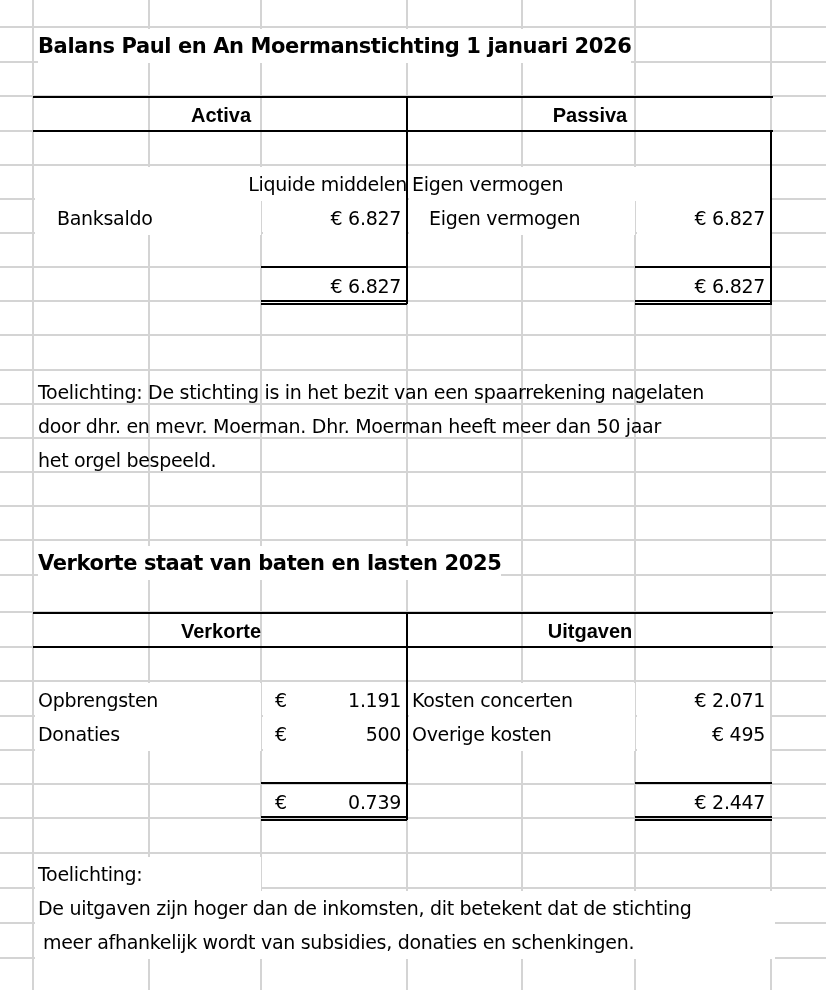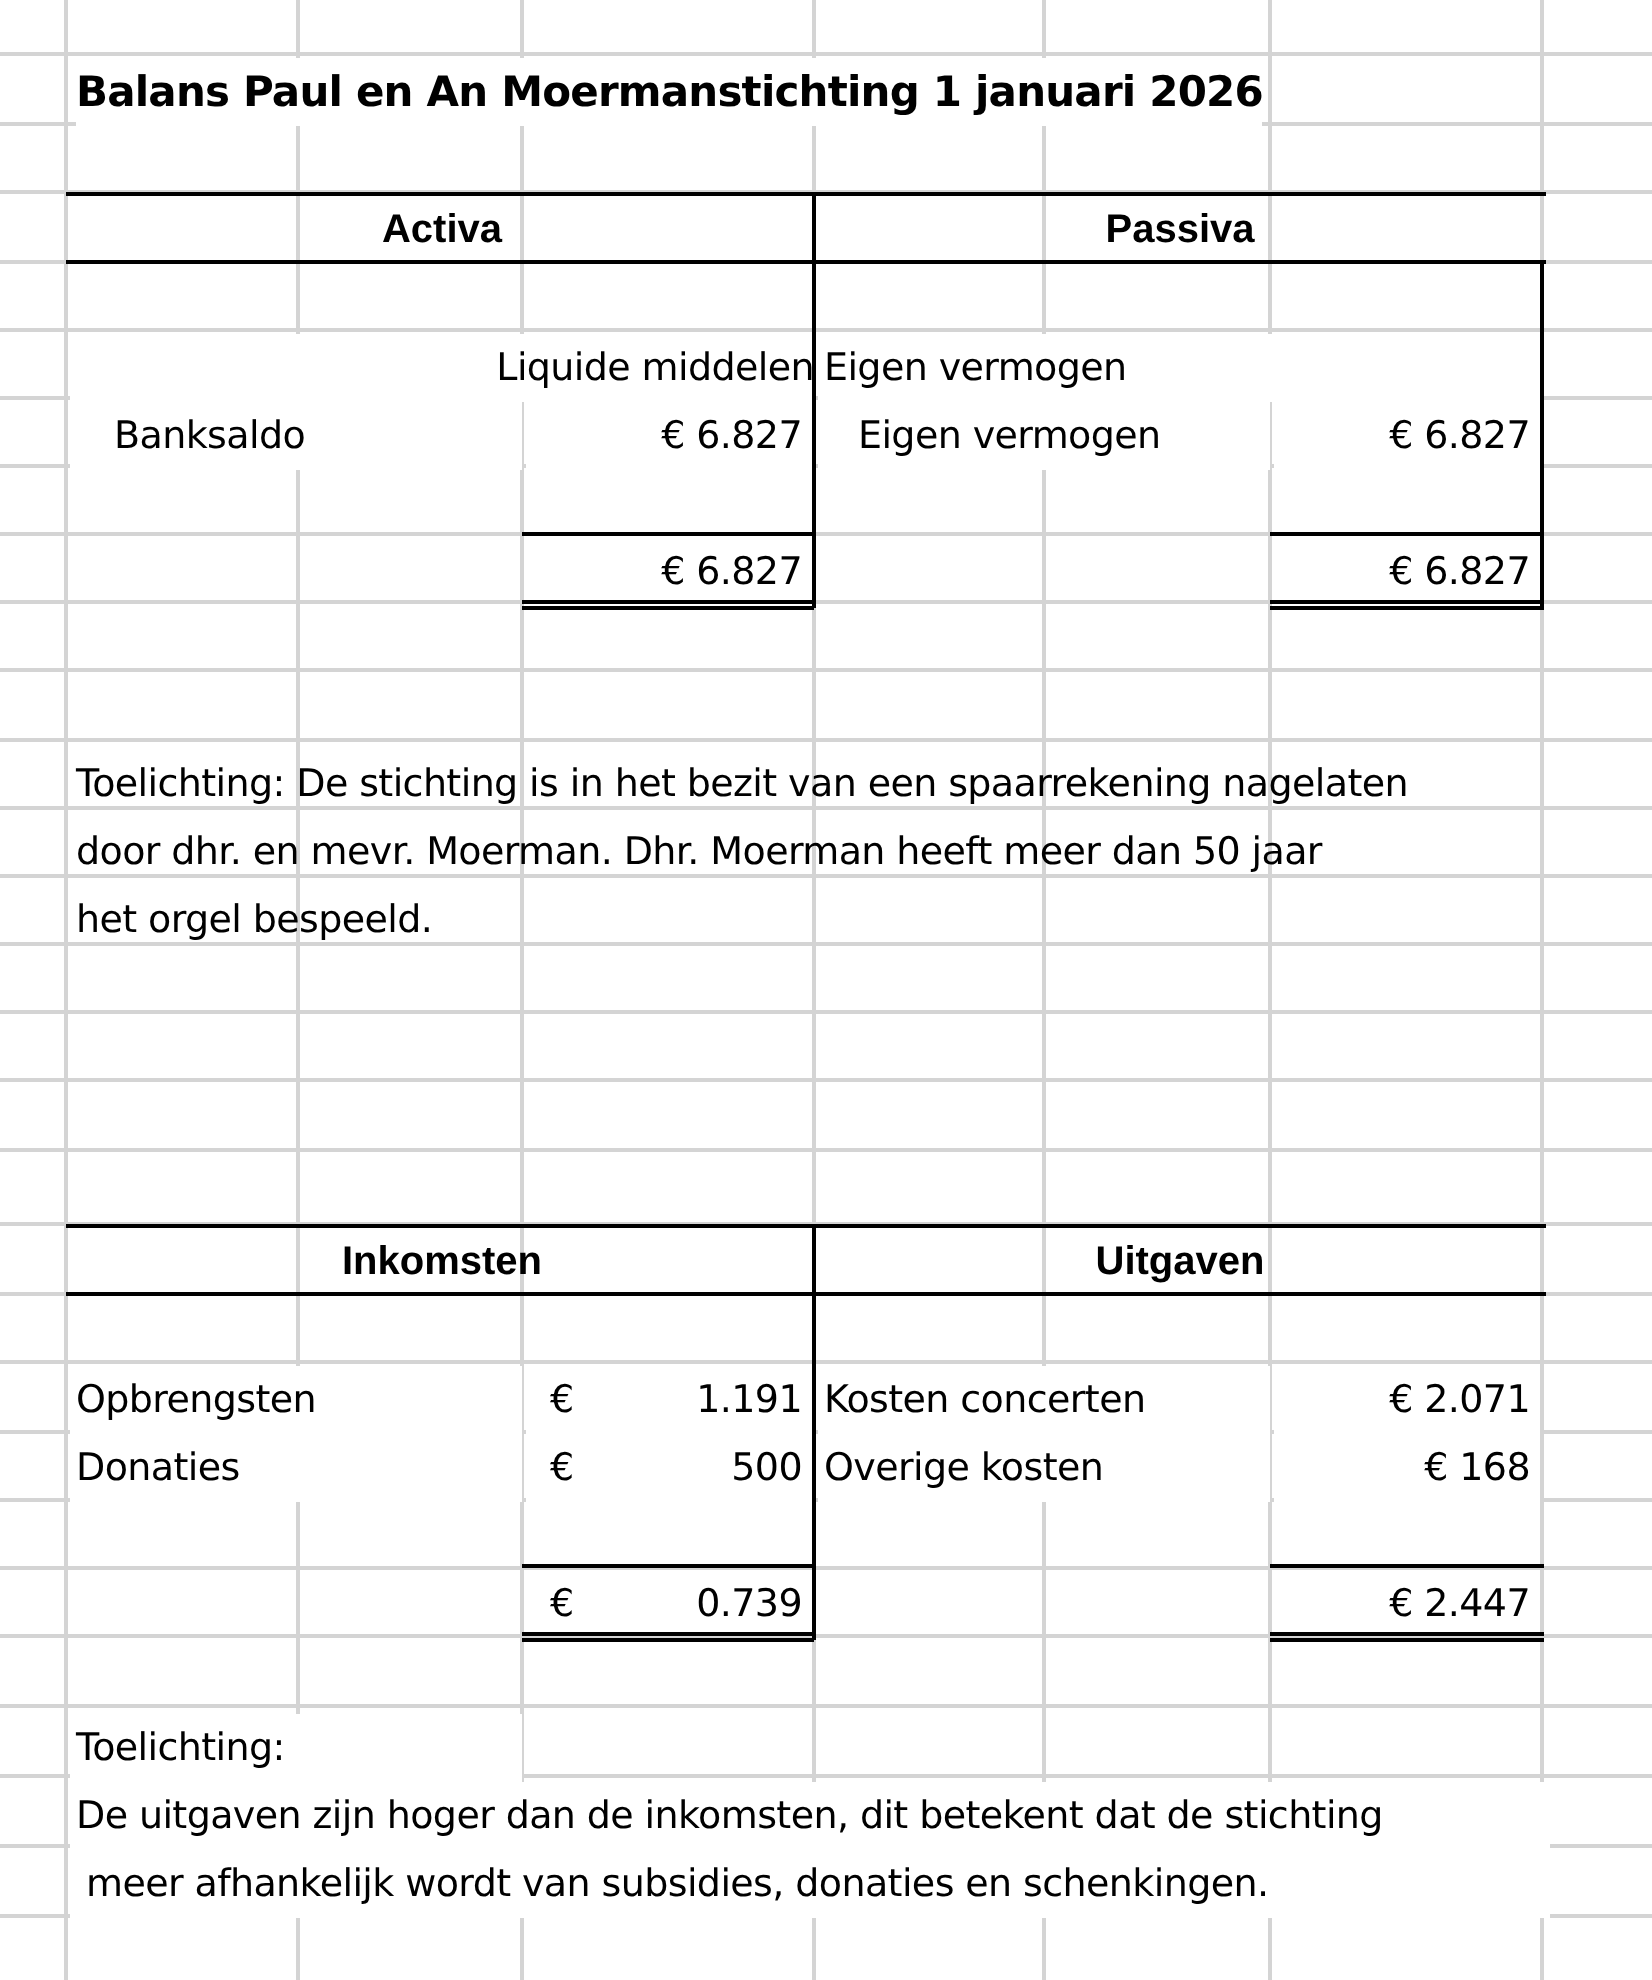--- a/index.html
+++ b/index.html
@@ -84,39 +84,40 @@
   <div class="border" style="left:33px; top:130px; width:740px; height:2px;"></div>
   <div class="border" style="left:406px; top:96px; width:2px; height:208px;"></div>
   <div class="border" style="left:770px; top:130px; width:2px; height:174px;"></div>
   <div class="border" style="left:261px; top:266px; width:146px; height:2px;"></div>
   <div class="border" style="left:261px; top:300px; width:146px; height:2px;"></div>
   <div class="border" style="left:261px; top:303px; width:146px; height:2px;"></div>
   <div class="border" style="left:635px; top:266px; width:137px; height:2px;"></div>
   <div class="border" style="left:635px; top:300px; width:137px; height:2px;"></div>
   <div class="border" style="left:635px; top:303px; width:137px; height:2px;"></div>
 
+  <div class="cell title txt" style="left:38px; top:546px;">Verkorte staat van baten en lasten 2025</div>
 
-  <div class="cell hdr" style="left:35px; top:614px; width:372px;">Inkomsten</div>
+  <div class="cell hdr" style="left:35px; top:614px; width:372px;">Verkorte</div>
   <div class="cell hdr" style="left:409px; top:614px; width:362px;">Uitgaven</div>
 
   <div class="cell txt" style="left:35px; top:683px; width:226px; padding-left:3px;">Opbrengsten</div>
   <div class="cell txt acct" style="left:263px; top:683px; width:143px;">
     <span>€</span>
     <span>1.191</span>
   </div>
   <div class="cell txt" style="left:35px; top:717px; width:226px; padding-left:3px;">Donaties</div>
   <div class="cell txt acct" style="left:263px; top:717px; width:143px;">
     <span>€</span>
     <span>500</span>
   </div>
 
   <div class="cell txt" style="left:409px; top:683px; width:226px; padding-left:3px;">Kosten concerten</div>
   <div class="cell txt num" style="left:637px; top:683px; width:133px;">€ 2.071</div>
   <div class="cell txt" style="left:409px; top:717px; width:226px; padding-left:3px;">Overige kosten</div>
-  <div class="cell txt num" style="left:637px; top:717px; width:133px;">€ 168</div>
+  <div class="cell txt num" style="left:637px; top:717px; width:133px;">€ 495</div>
 
   <div class="cell txt acct" style="left:263px; top:785px; width:143px; height:32px;">
     <span>€</span>
     <span>0.739</span>
   </div>
   <div class="cell txt num" style="left:637px; top:785px; width:133px; height:32px;">€ 2.447</div>
 
   <div class="cell txt" style="left:35px; top:857px; width:226px; padding-left:3px;">Toelichting:</div>
   <div class="cell txt" style="left:35px; top:891px; width:740px; padding-left:3px;">De uitgaven zijn hoger dan de inkomsten, dit betekent dat de stichting</div>
   <div class="cell txt" style="left:35px; top:925px; width:740px; padding-left:8px;">meer afhankelijk wordt van subsidies, donaties en schenkingen.</div>

